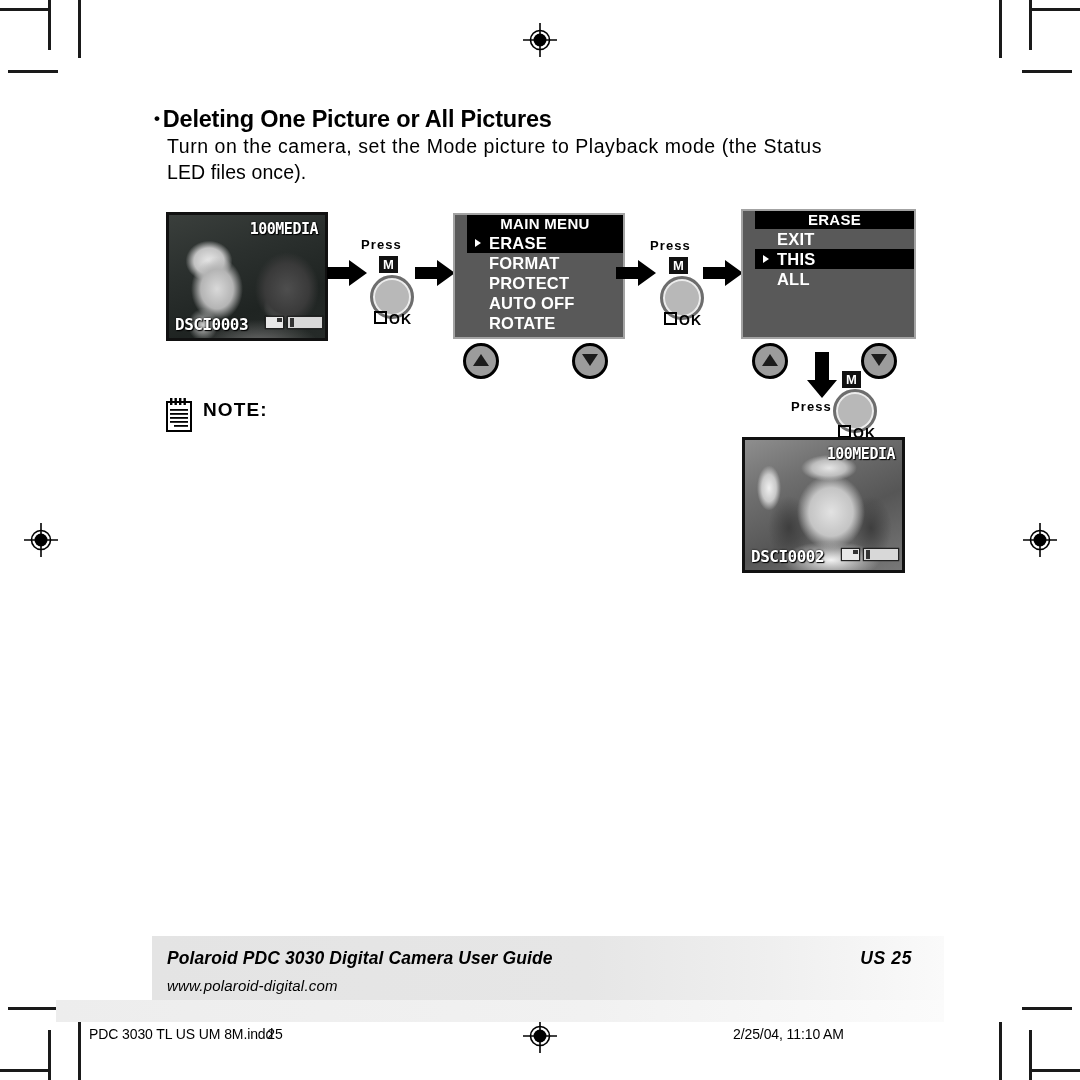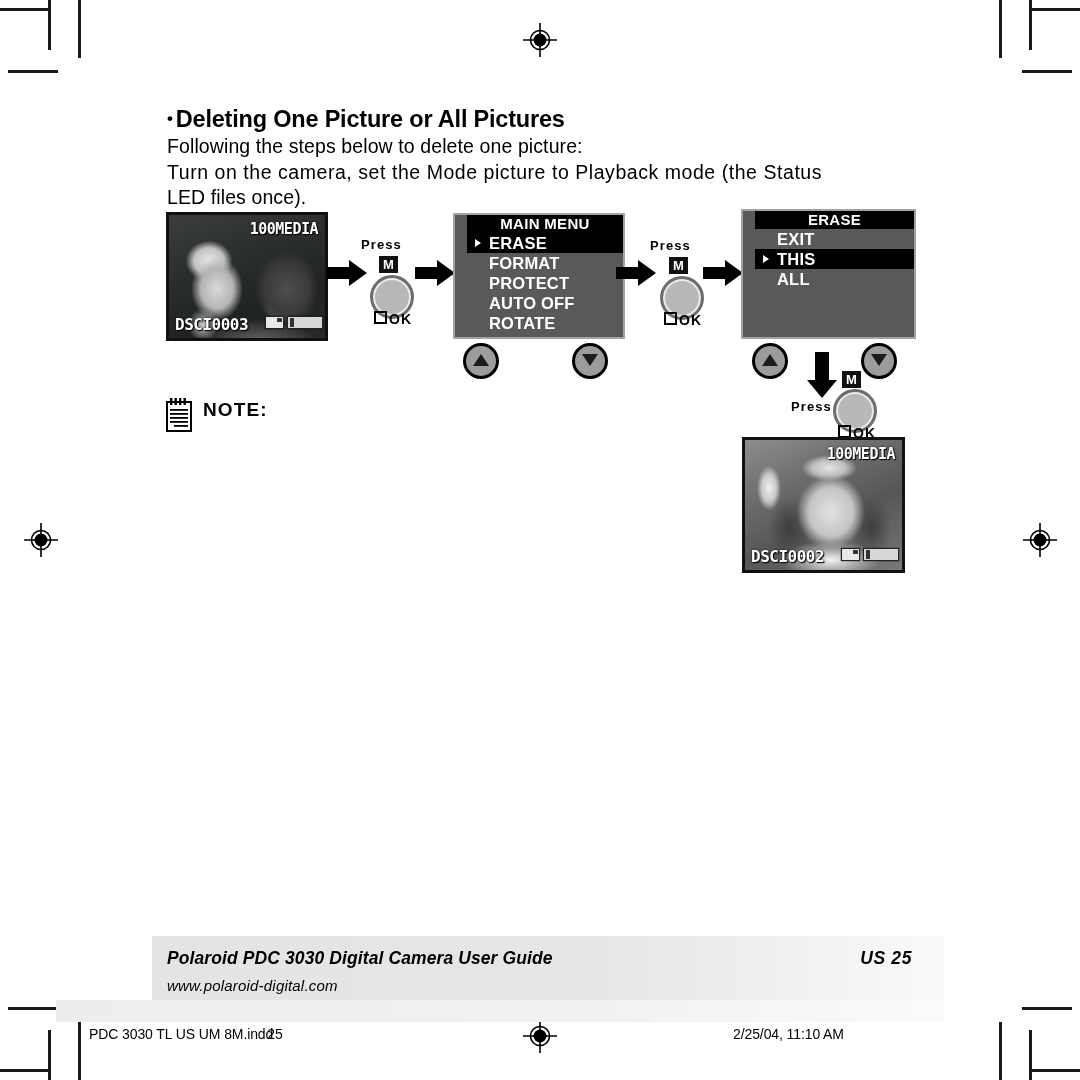--- a/index.html
+++ b/index.html
@@ -23,21 +23,21 @@
 
   
   .page {
     position: absolute;
     left: 0; top: 0;
     width: 1080px; height: 1080px;
   }
 
   .heading {
     position: absolute;
-    left: 167px;
+    left: 154px;
     top: 106px;
     font-size: 23.5px;
     font-weight: bold;
     letter-spacing: -0.2px;
     white-space: nowrap;
   }
   .heading .bullet {
     font-size: 17px;
     vertical-align: 3px;
     margin-right: 3px;
@@ -386,21 +386,20 @@
       <circle cx="17" cy="17" r="9.5" fill="none" stroke="#000" stroke-width="1.6"></circle>
       <circle cx="17" cy="17" r="6.5" fill="#000"></circle>
     </svg>
   </div>
 
   <div class="heading">
     <span class="bullet">•</span><span>Deleting One Picture or All Pictures</span>
   </div>
 
   <div class="intro">
-    <div>Following the steps below to delete one picture:</div>
     <div class="l2">Turn on the camera, set the Mode picture to Playback mode (the Status</div>
     <div>LED files once).</div>
   </div>
 
   <div class="lcd" style="left:166px; top:212px; width:156px; height:123px;">
     <div class="scene photo-kids"></div>
     <div class="osd osd-folder">100MEDIA</div>
     <div class="osd osd-file">DSCI0003</div>
     <div class="icon-card" style="left:96px;"></div>
     <div class="icon-batt" style="left:118px;"></div>

